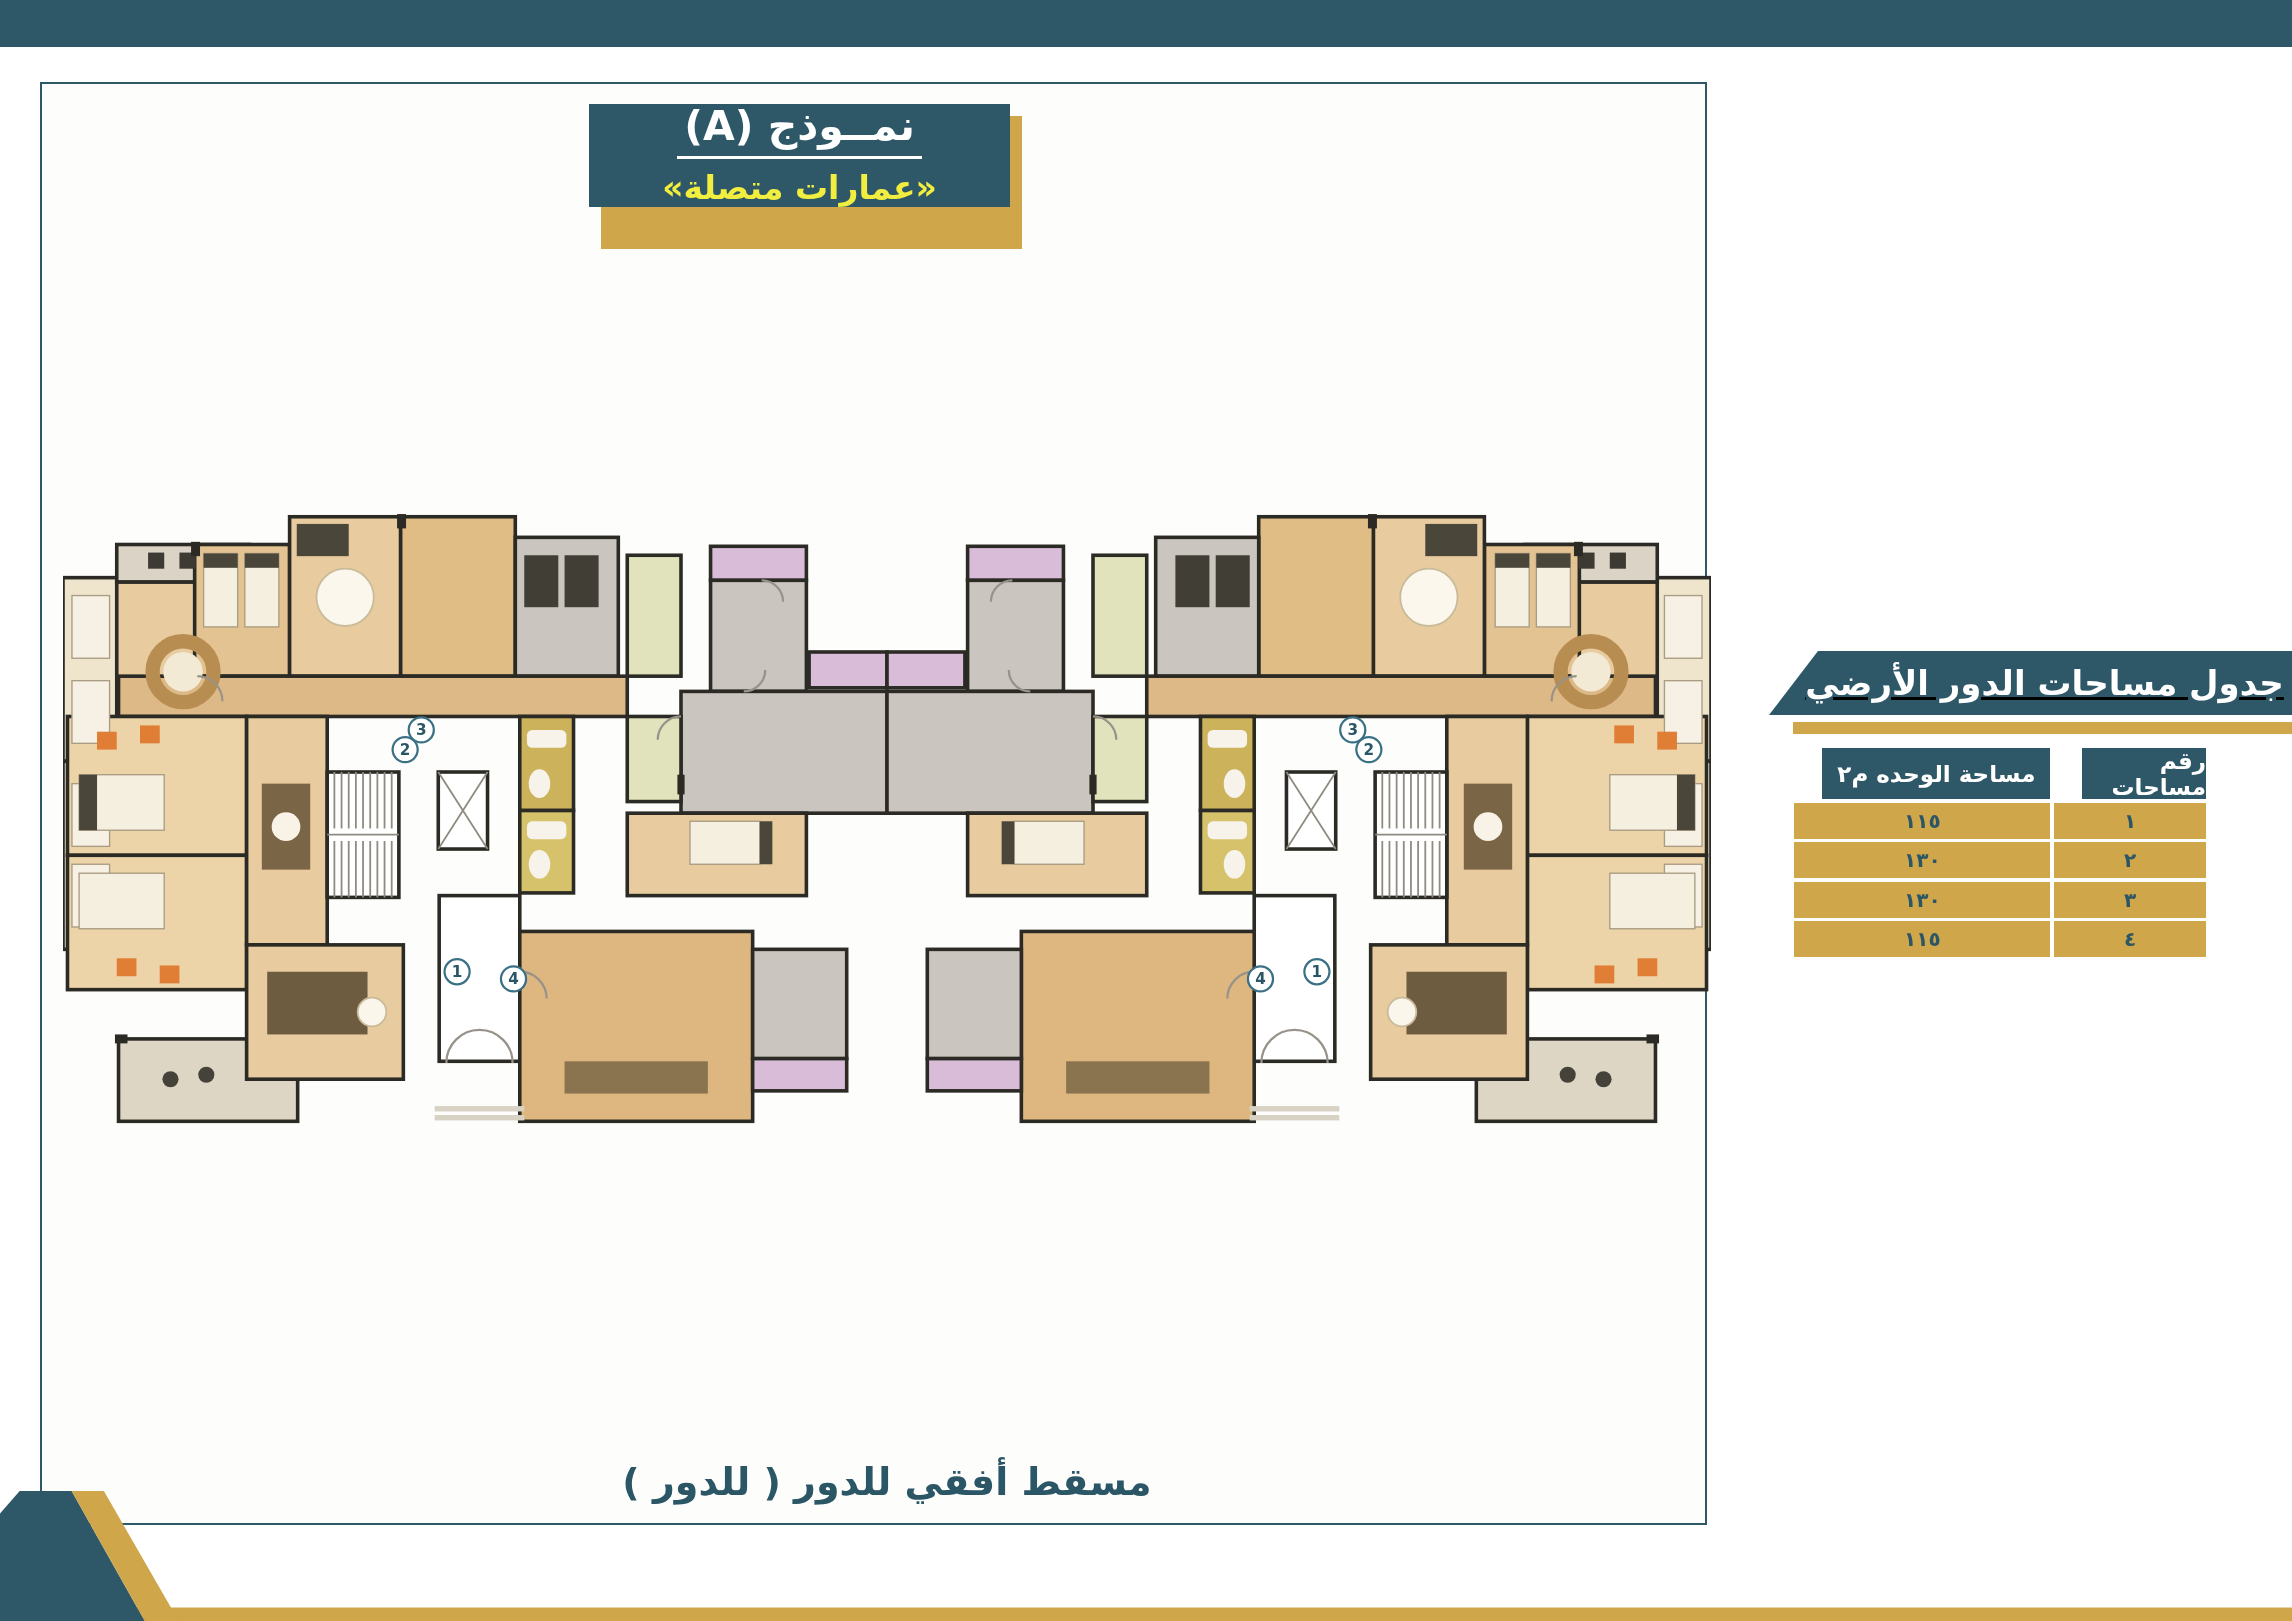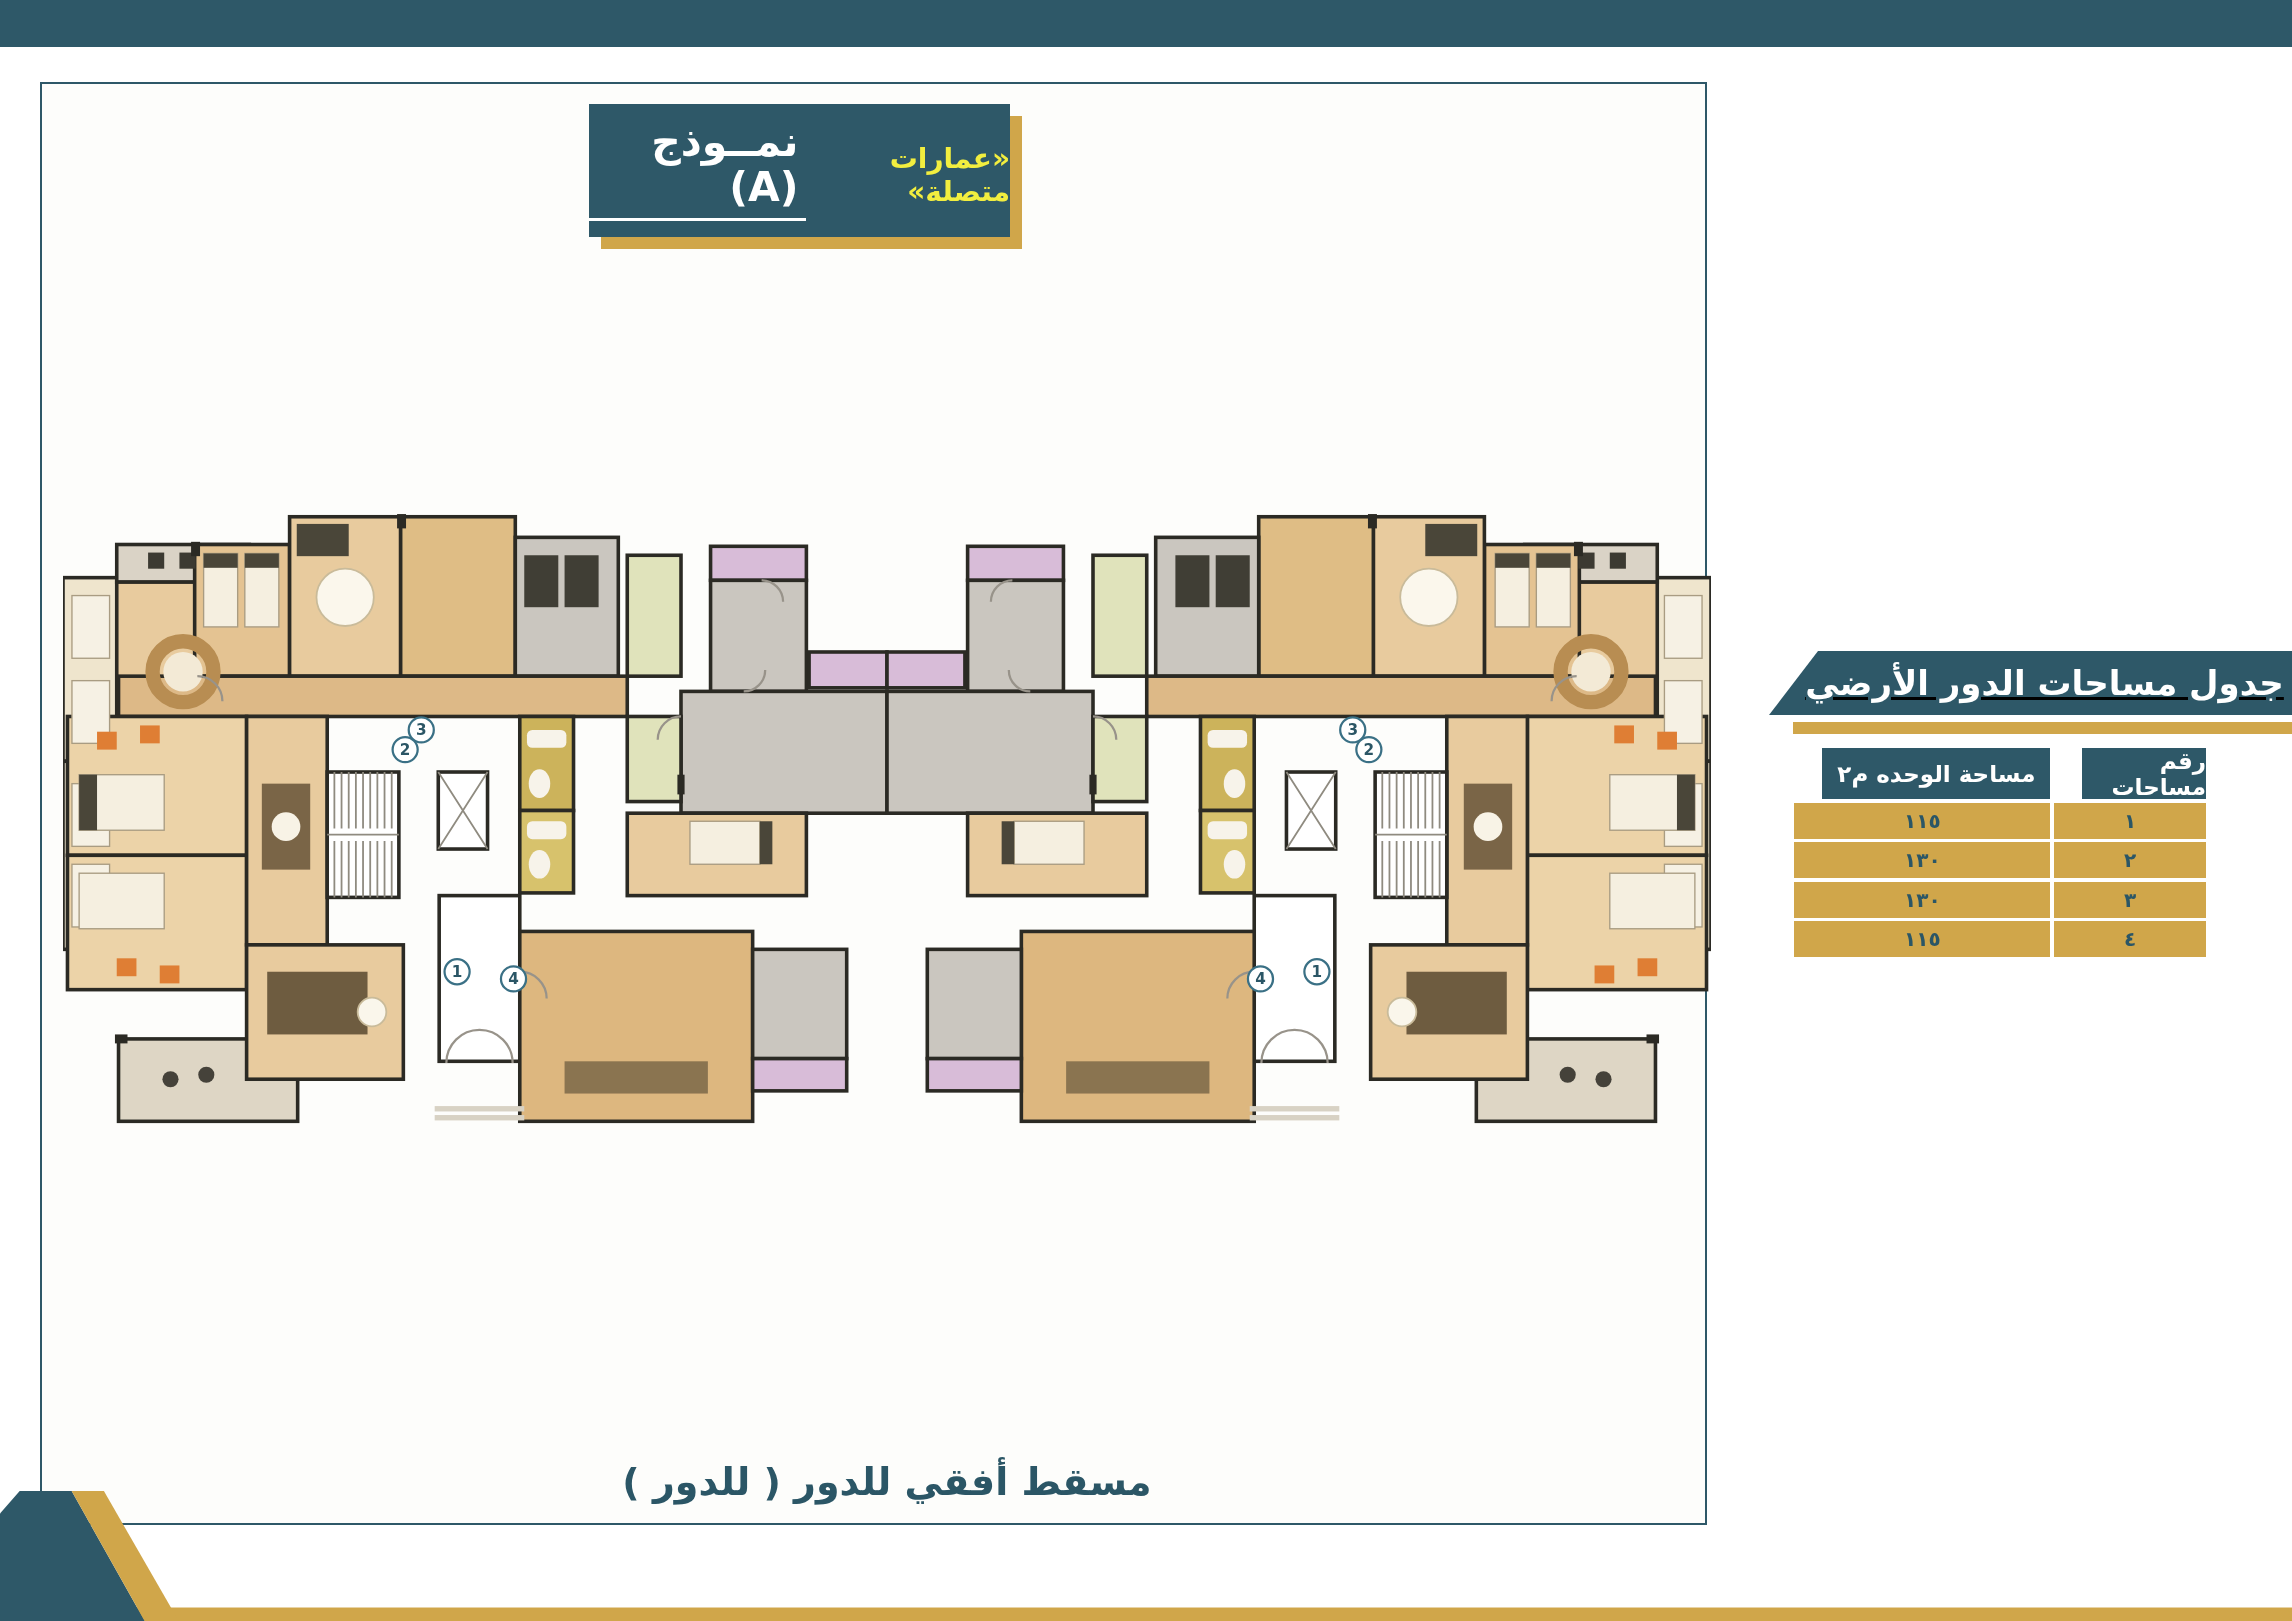--- a/index.html
+++ b/index.html
@@ -11,28 +11,28 @@
     font-family:"DejaVu Sans", sans-serif;overflow:hidden;
   }
   .top-bar{position:absolute;left:0;top:0;width:2293px;height:47px;background:var(--teal);}
   .content-frame{
     position:absolute;left:40px;top:82px;width:1667px;height:1443px;
     border:2.7px solid var(--teal);background:#fdfdfb;box-sizing:border-box;
   }
   
   .badge-shadow{position:absolute;left:601px;top:116px;width:421px;height:133px;background:var(--gold);}
   .badge{
-    position:absolute;left:589px;top:104px;width:421px;height:133px;background:var(--teal);
-    display:flex;flex-direction:row;align-items:center;justify-content:center;
+    position:absolute;left:589px;top:104px;width:421px;height:103px;background:var(--teal);
+    display:flex;flex-direction:column;align-items:center;justify-content:center;
   }
   .badge-title{
     color:#ffffff;font-size:41px;font-weight:bold;display:inline-block;
     border-bottom:3.6px solid #ffffff;padding:0 7.2px 7.2px 7.2px;line-height:1.1;
   }
-  .badge-subtitle{color:var(--yellow);font-size:28px;font-weight:bold;margin-top:9px;}
+  .badge-subtitle{color:var(--yellow);font-size:33px;font-weight:bold;margin-top:9px;}
   
   .plan-svg{position:absolute;left:63px;top:488px;width:1648px;height:654px;}
   .plan-caption{
     position:absolute;left:354px;top:1460px;width:1066px;text-align:center;
     color:var(--teal_text);font-size:38px;font-weight:bold;
   }
   
   .panel-title{
     position:absolute;left:1769px;top:651px;width:524px;height:64px;background:var(--teal);
     clip-path:polygon(49px 0, 100% 0, 100% 100%, 0 100%);

